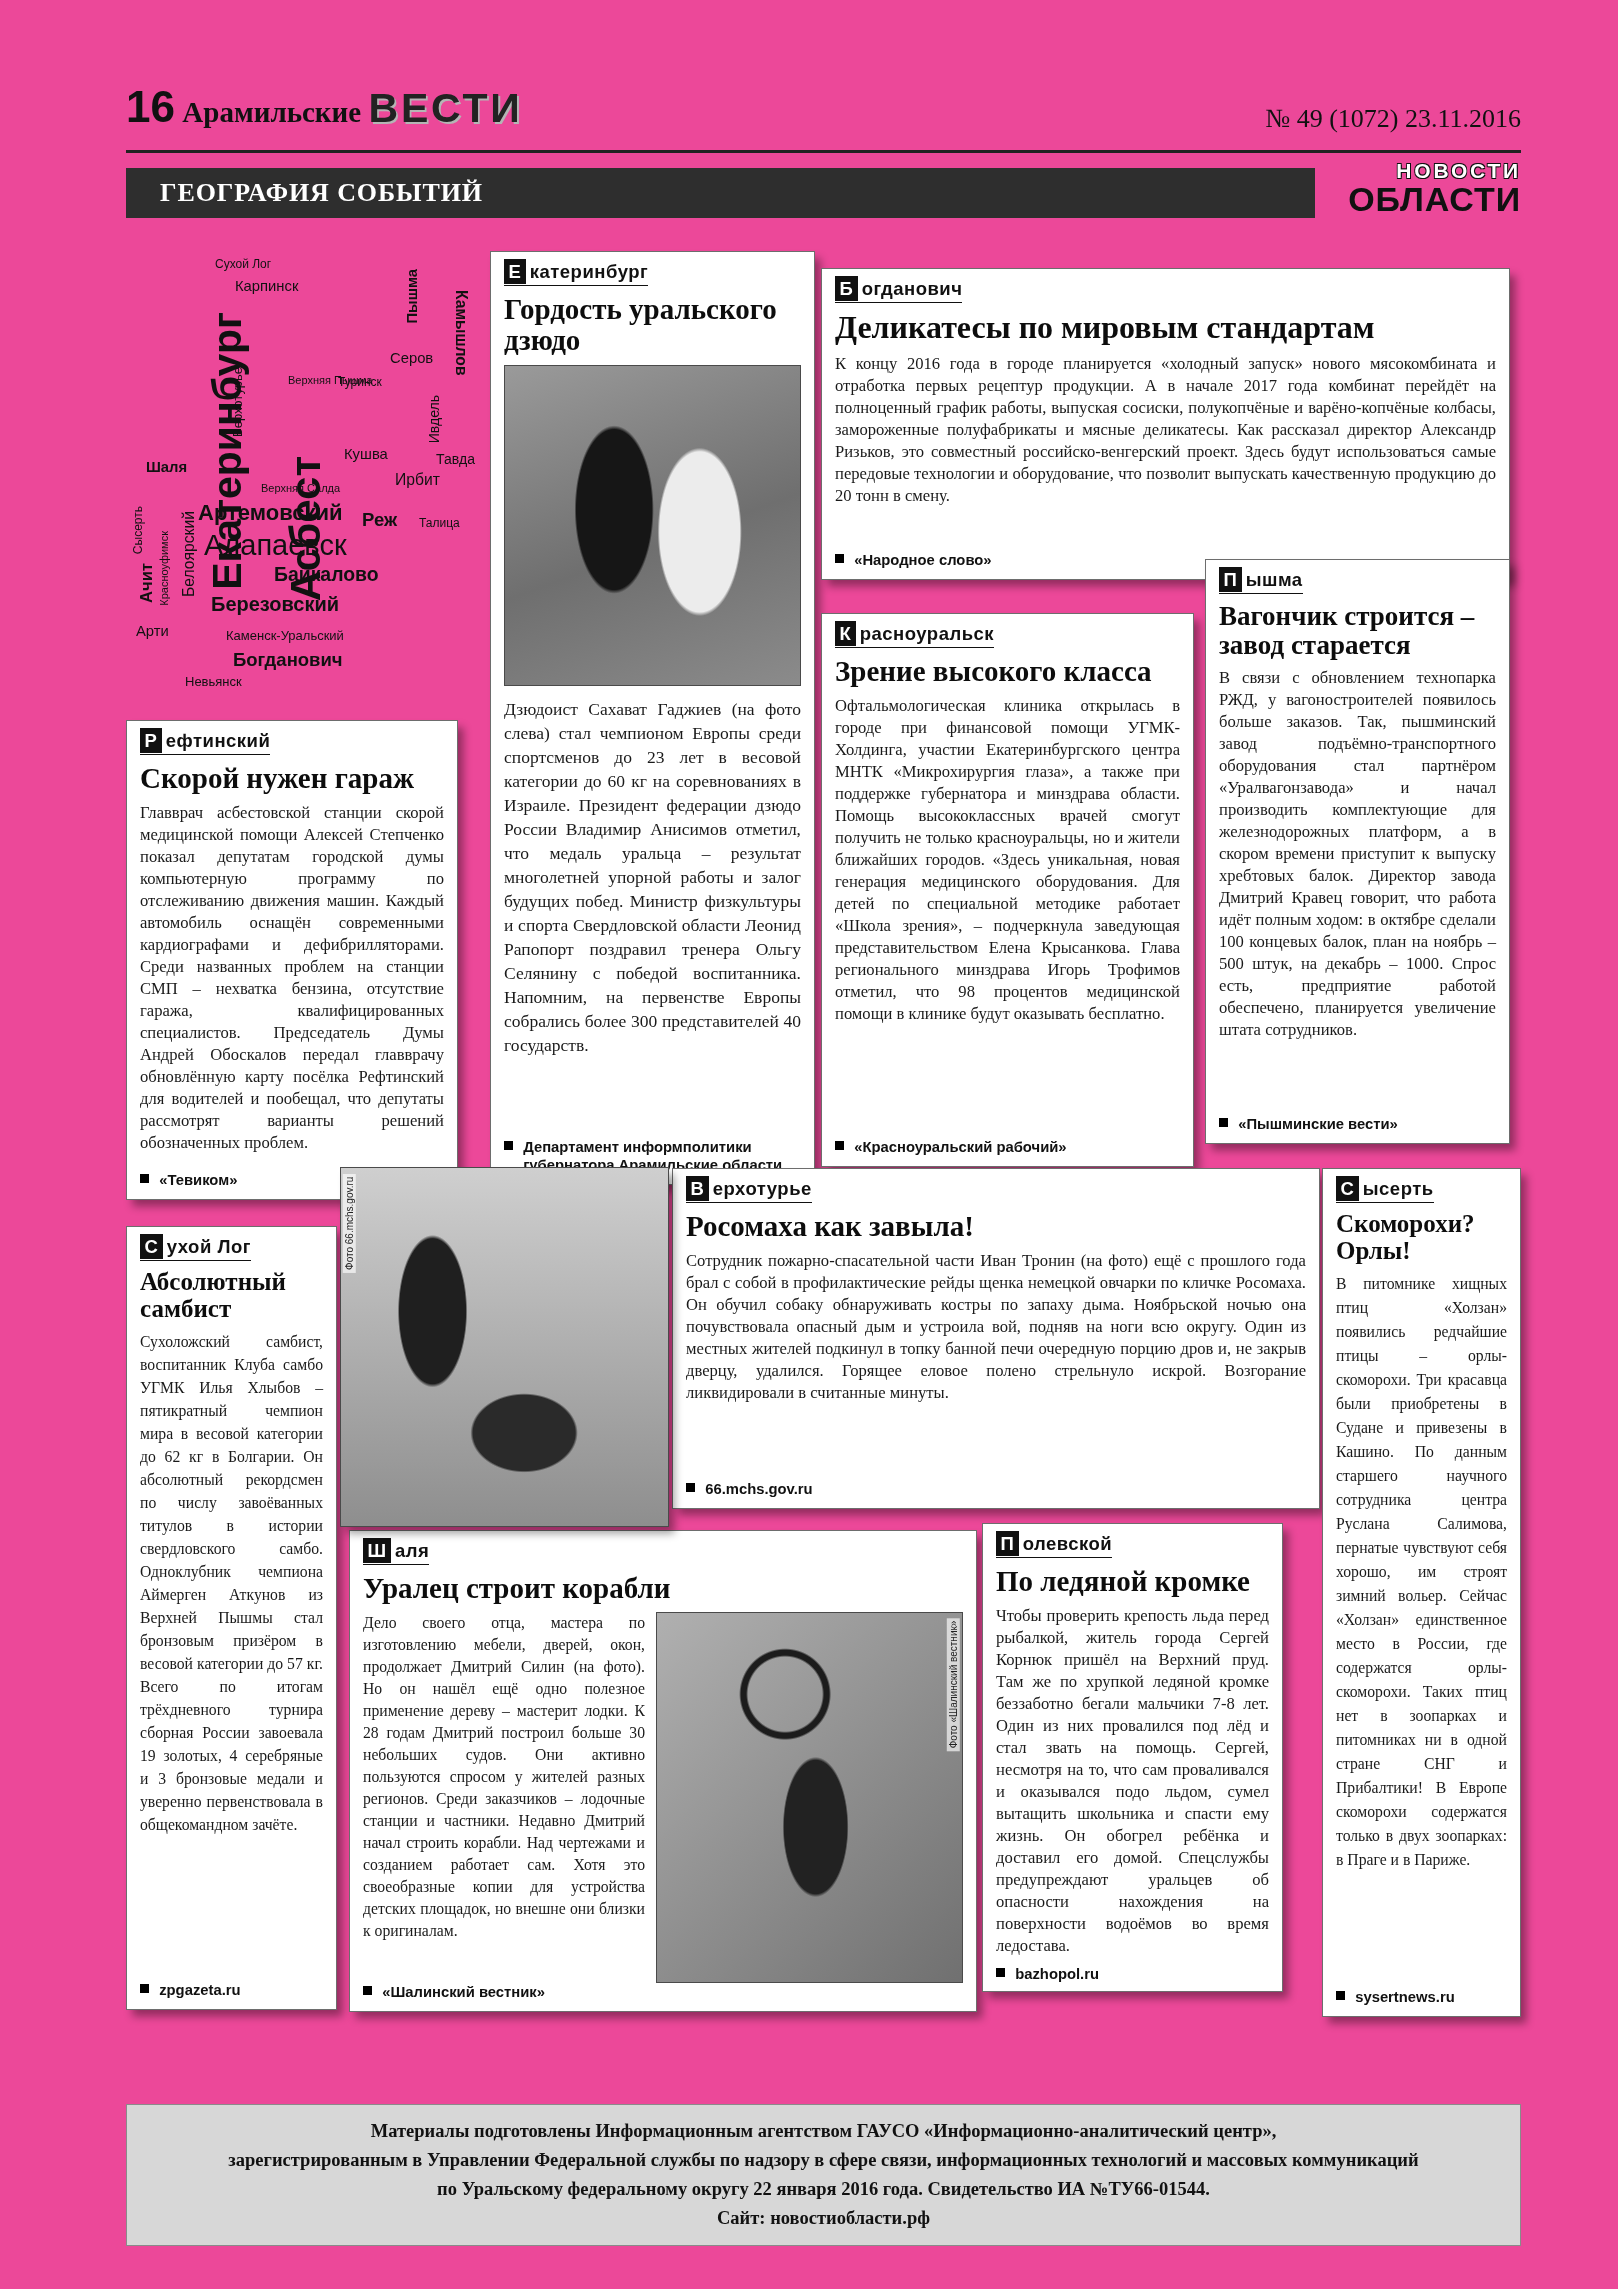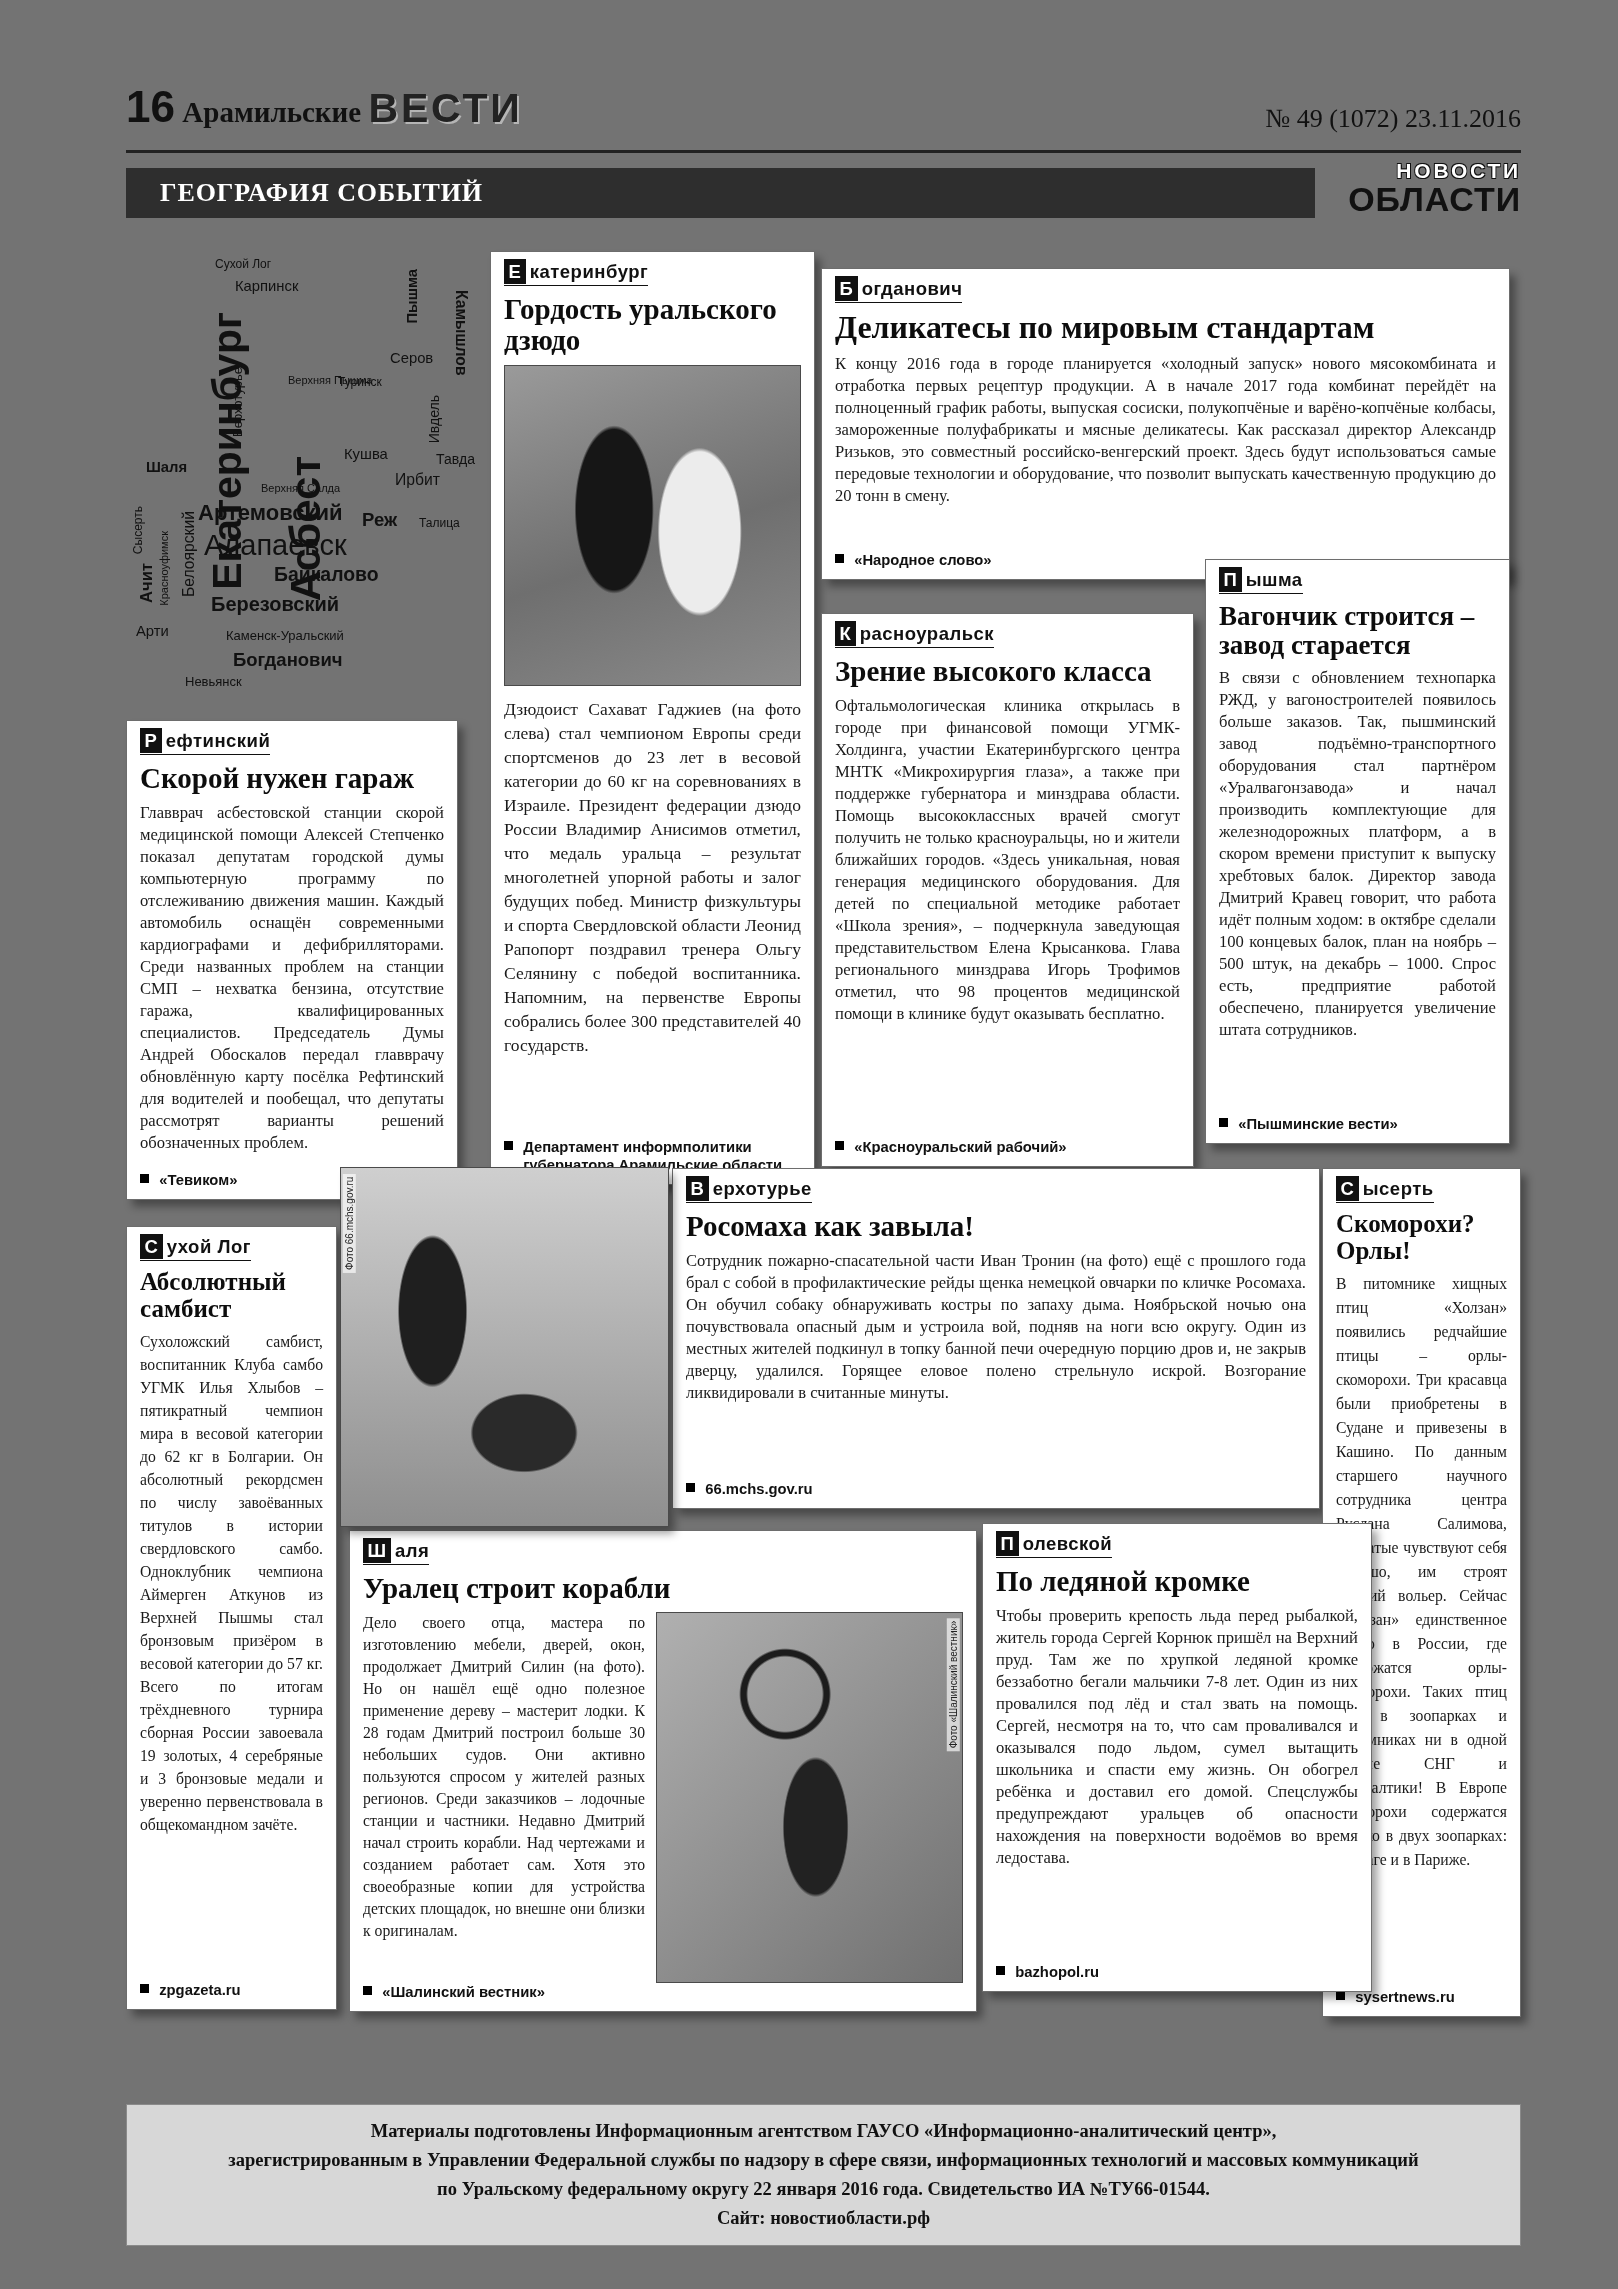--- a/index.html
+++ b/index.html
@@ -1,16 +1,16 @@
 <!DOCTYPE html>
 <html lang="ru" style="font-size:14.8px"><head>
 <meta charset="utf-8">
 <style>
   html,body{margin:0;padding:0;background:#e9e9e9;}
-  .page{position:relative;width:1619px;height:2290px;background:#737373;margin:0 auto;
+  .page{position:relative;width:1619px;height:2290px;background:#ec4899;margin:0 auto;
         font-family:"Liberation Serif",serif;color:#111;overflow:hidden;}
 
   
   .masthead{position:absolute;left:126px;top:85px;display:flex;align-items:baseline;gap:7.4px;}
   .page-num{font:800 44px/1 "Liberation Sans",sans-serif;color:#111;}
   .brand-prefix{font:700 29px/1 "Liberation Serif",serif;color:#111;}
   .brand-name{font:800 41px/1 "Liberation Sans",sans-serif;letter-spacing:2.8px;color:#222;
               text-shadow:1.8px 1.8px 0 #b5b5b5;}
   .issue{position:absolute;left:1015px;top:103px;width:506px;text-align:right;
          font:400 26px/1.2 "Liberation Serif",serif;color:#111;}
@@ -218,21 +218,21 @@
       <div class="photo ship" style="width:305px;height:369px;">
         <span class="vcap vcap--right">Фото «Шалинский вестник»</span>
       </div>
     </div>
     <div class="source">
       <span class="sq"></span>
       <span>«Шалинский вестник»</span>
     </div>
   </section>
 
-  <section class="box" style="left:982px;top:1523px;width:390px;height:469px;">
+  <section class="box" style="left:982px;top:1523px;width:301px;height:469px;">
     <div class="tag">Полевской</div>
     <h2 class="title" style="font-size:29px">По ледяной кромке</h2>
     <p class="body">Чтобы проверить крепость льда перед рыбалкой, житель города Сергей Корнюк пришёл на Верхний пруд. Там же по хрупкой ледяной кромке беззаботно бегали мальчики 7-8 лет. Один из них провалился под лёд и стал звать на помощь. Сергей, несмотря на то, что сам проваливался и оказывался подо льдом, сумел вытащить школьника и спасти ему жизнь. Он обогрел ребёнка и доставил его домой. Спецслужбы предупреждают уральцев об опасности нахождения на поверхности водоёмов во время ледостава.</p>
     <div class="source">
       <span class="sq"></span>
       <span>bazhopol.ru</span>
     </div>
   </section>
 
   <footer class="footer">

